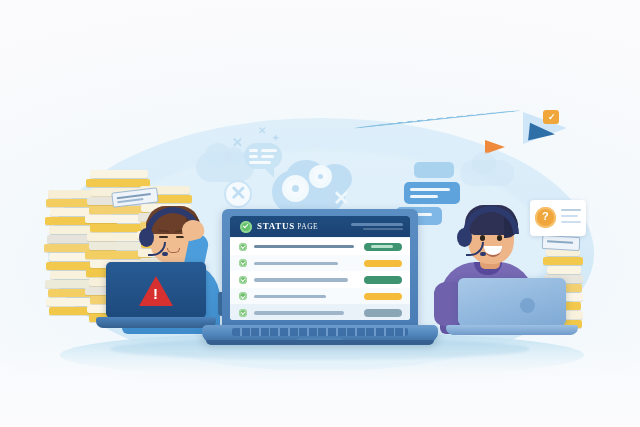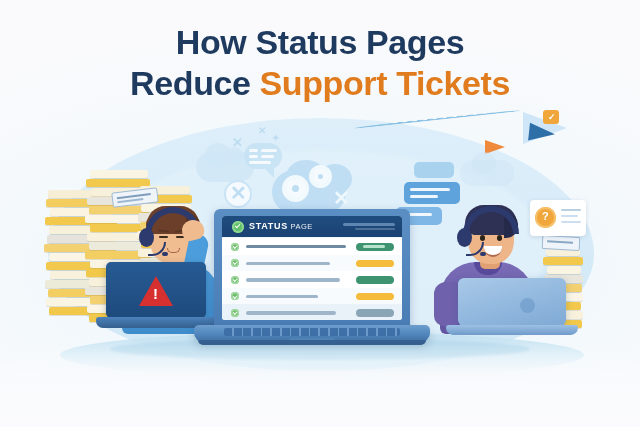--- a/index.html
+++ b/index.html
@@ -185,21 +185,21 @@
   }
   .warn-bang {
     position: absolute;
     color: #ffffff;
     font-weight: bold;
     font-size: 15px;
     line-height: 1;
   }
 
   
-  #hero-laptop { position: absolute; left: 194px; top: 209px; width: 236px; height: 150px; z-index: 30; }
+  #hero-laptop { position: absolute; left: 202px; top: 209px; width: 236px; height: 150px; z-index: 30; font-family: Liberation Serif, serif; }
   .hero-lid {
     position: absolute;
     left: 20px; top: 0;
     width: 196px; height: 118px;
     background: linear-gradient(180deg, #5b8fc4 0%, #4a7db5 100%);
     border-radius: 6px 6px 2px 2px;
     box-shadow: 0 3px 8px rgba(40,70,110,.28);
   }
   .hero-screen {
     position: absolute;
@@ -630,18 +630,14 @@
     <div class="hero-base"></div>
     <div class="hero-keys"></div>
     <div class="hero-pad"></div>
     <div class="hero-lip"></div>
   </div>
 
   <div class="bg-floor"></div>
   <div class="bg-floor2"></div>
   <div class="white-veil"></div>
 
-  <div class="title-wrap">
-    <div class="title-line">How Status Pages</div>
-    <div class="title-line"><span>Reduce </span><span class="accent">Support Tickets</span></div>
-  </div>
 
 </div>
 
 </body></html>

